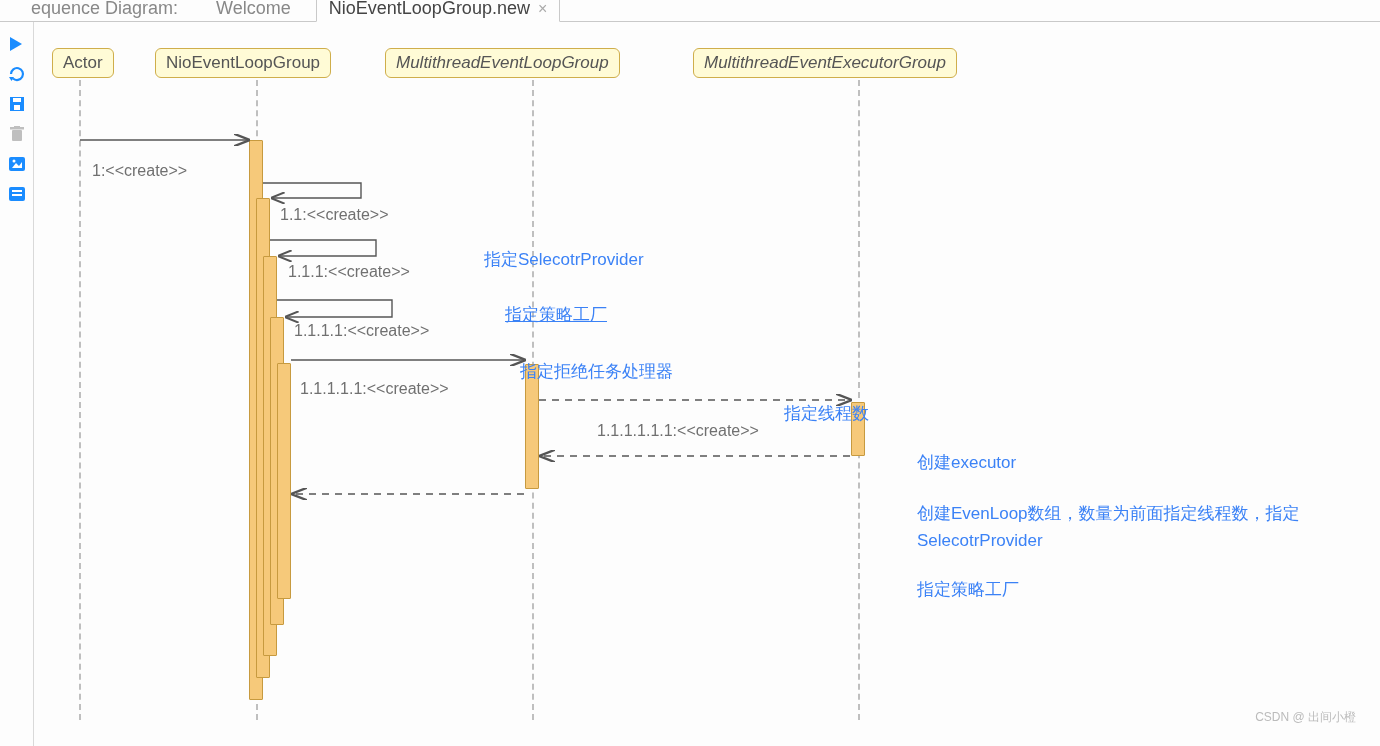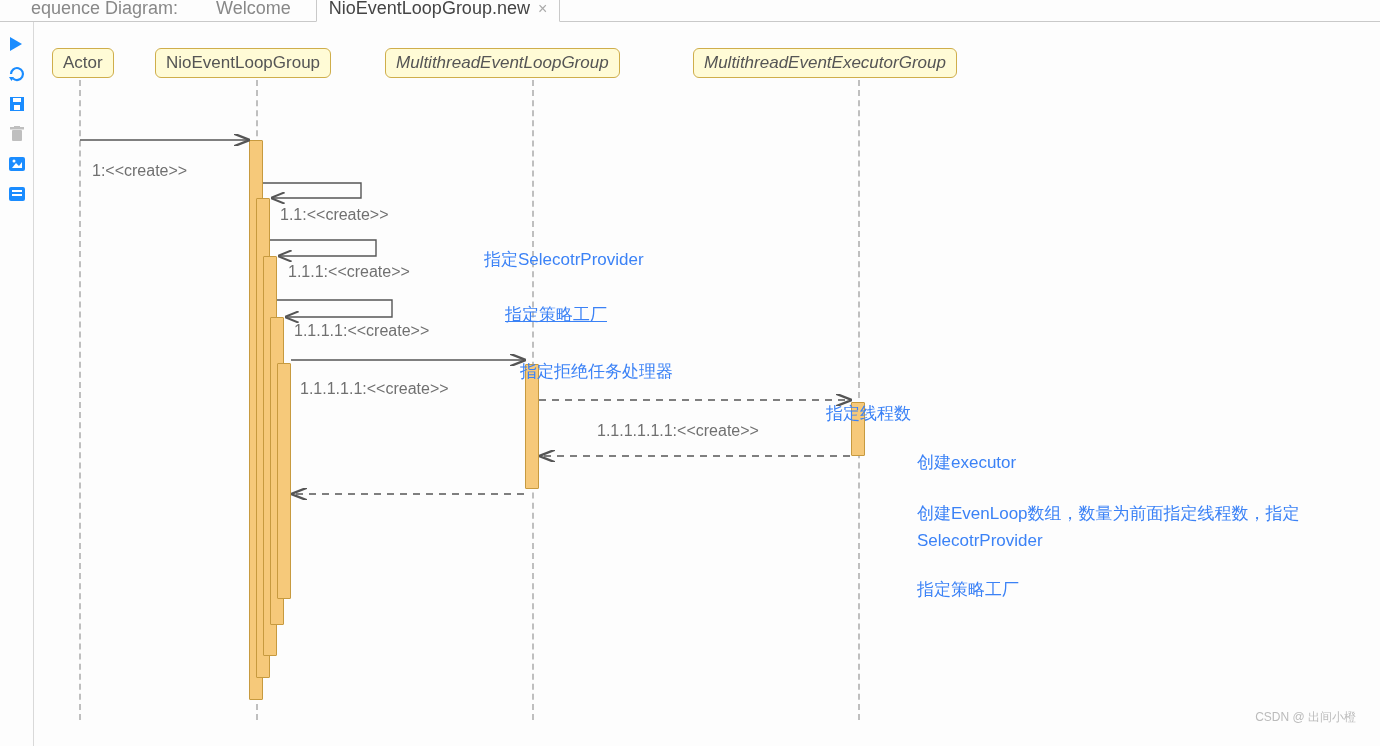--- a/index.html
+++ b/index.html
@@ -188,21 +188,21 @@
 <div class="msg-label" style="left:92px;  top:118px;">1:&lt;&lt;create&gt;&gt;</div>
 <div class="msg-label" style="left:280px; top:162px;">1.1:&lt;&lt;create&gt;&gt;</div>
 <div class="msg-label" style="left:288px; top:219px;">1.1.1:&lt;&lt;create&gt;&gt;</div>
 <div class="msg-label" style="left:294px; top:278px;text-align:right;">1.1.1.1:&lt;&lt;create&gt;&gt;</div>
 <div class="msg-label" style="left:300px; top:336px;">1.1.1.1.1:&lt;&lt;create&gt;&gt;</div>
 <div class="msg-label" style="left:597px; top:378px;">1.1.1.1.1.1:&lt;&lt;create&gt;&gt;</div>
 
 <div class="annot" style="left:484px; top:224px;">指定SelecotrProvider</div>
 <div class="annot" style="left:505px; top:279px;text-decoration:underline;">指定策略工厂</div>
 <div class="annot" style="left:520px; top:336px;">指定拒绝任务处理器</div>
-<div class="annot" style="left:826px; top:378px;">指定线程数</div>
+<div class="annot" style="left:784px; top:378px;">指定线程数</div>
 <div class="annot" style="left:917px; top:427px;">创建executor</div>
 <div class="annot wrap" style="left:917px; top:476px;">创建EvenLoop数组，数量为前面指定线程数，指定SelecotrProvider</div>
 <div class="annot" style="left:917px; top:554px;">指定策略工厂</div>
 
 <div class="watermark">CSDN @ 出间小橙</div>
 
 <svg class="arrows">
   <defs>
     <marker id="arr" markerWidth="10" markerHeight="8" refX="9" refY="4" orient="auto">
       <path d="M0,0 L10,4 L0,8" fill="none" stroke="#555" stroke-width="1.5"></path>

